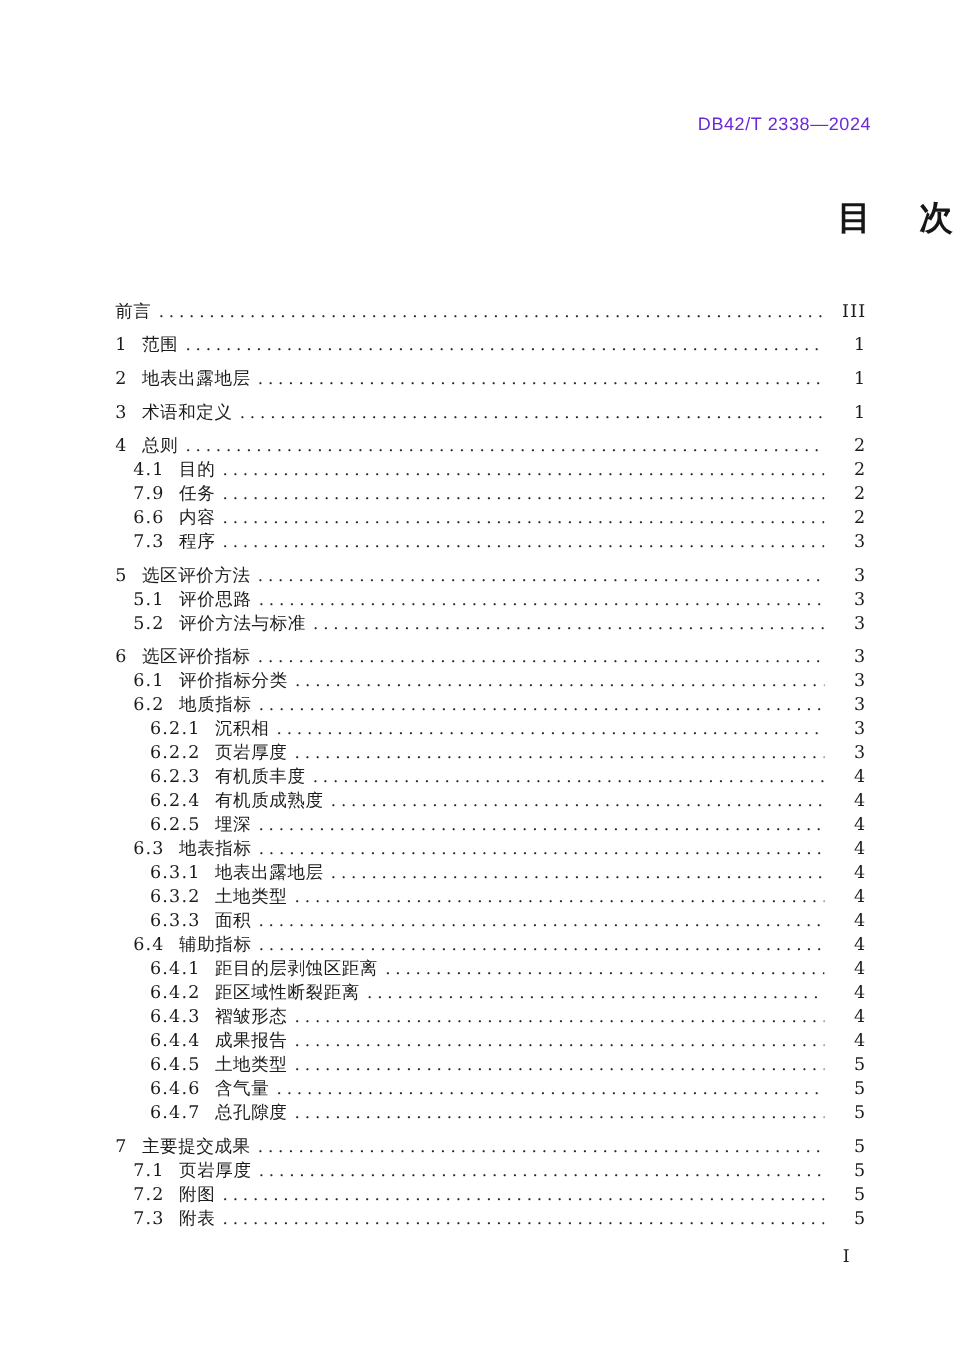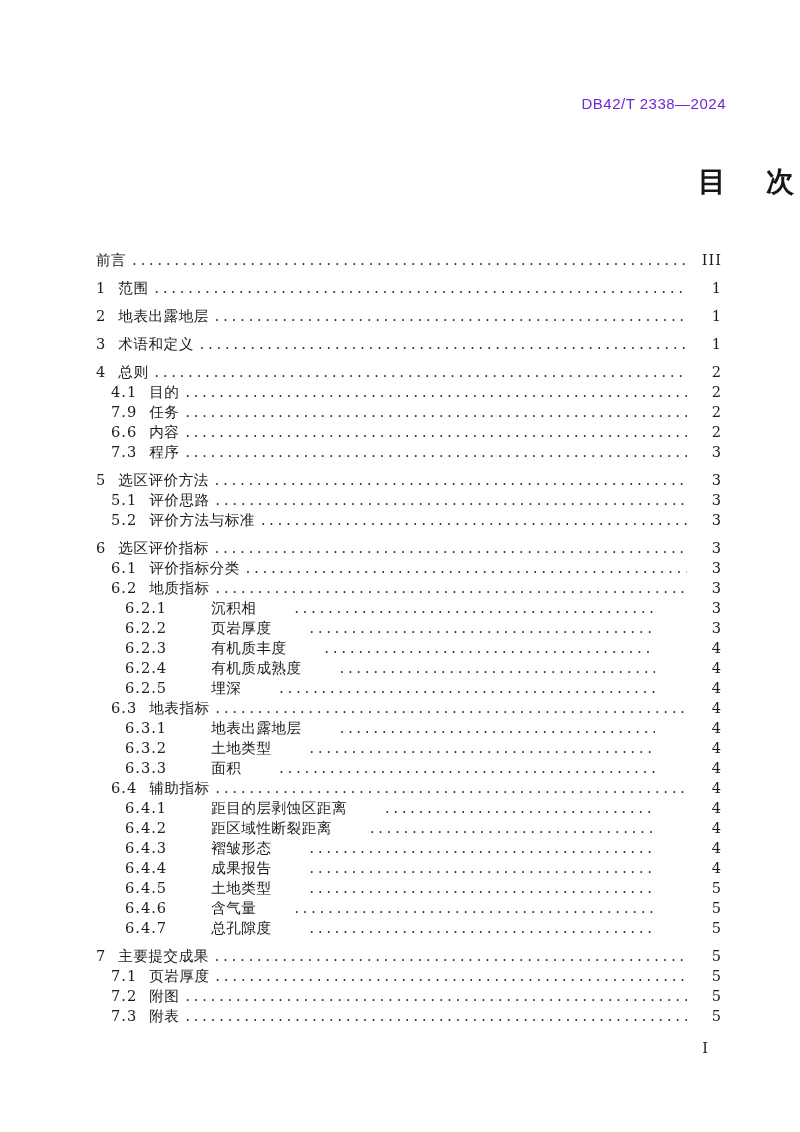--- a/index.html
+++ b/index.html
@@ -43,21 +43,21 @@
   }
   .toc-group { margin-bottom: 8px; }
   .toc-row {
     display: flex;
     height: 20px;
     line-height: 20px;
     font-size: 14.6px;
     white-space: nowrap;
   }
   .toc-row.lv1 { padding-left: 15px; align-items: flex-end; }
-  .toc-row.lv2 { padding-left: 29px; gap: 32px; }
+  .toc-row.lv2 { padding-left: 29px; }
   .toc-num { margin-right: 12px; letter-spacing: 1px; }
   .toc-label { letter-spacing: 0.5px; }
   .toc-dots {
     flex: 1;
     overflow: hidden;
     white-space: nowrap;
     margin: 0 5px 0 6px;
     color: #2a2a2a;
   }
   .toc-dots::after {

